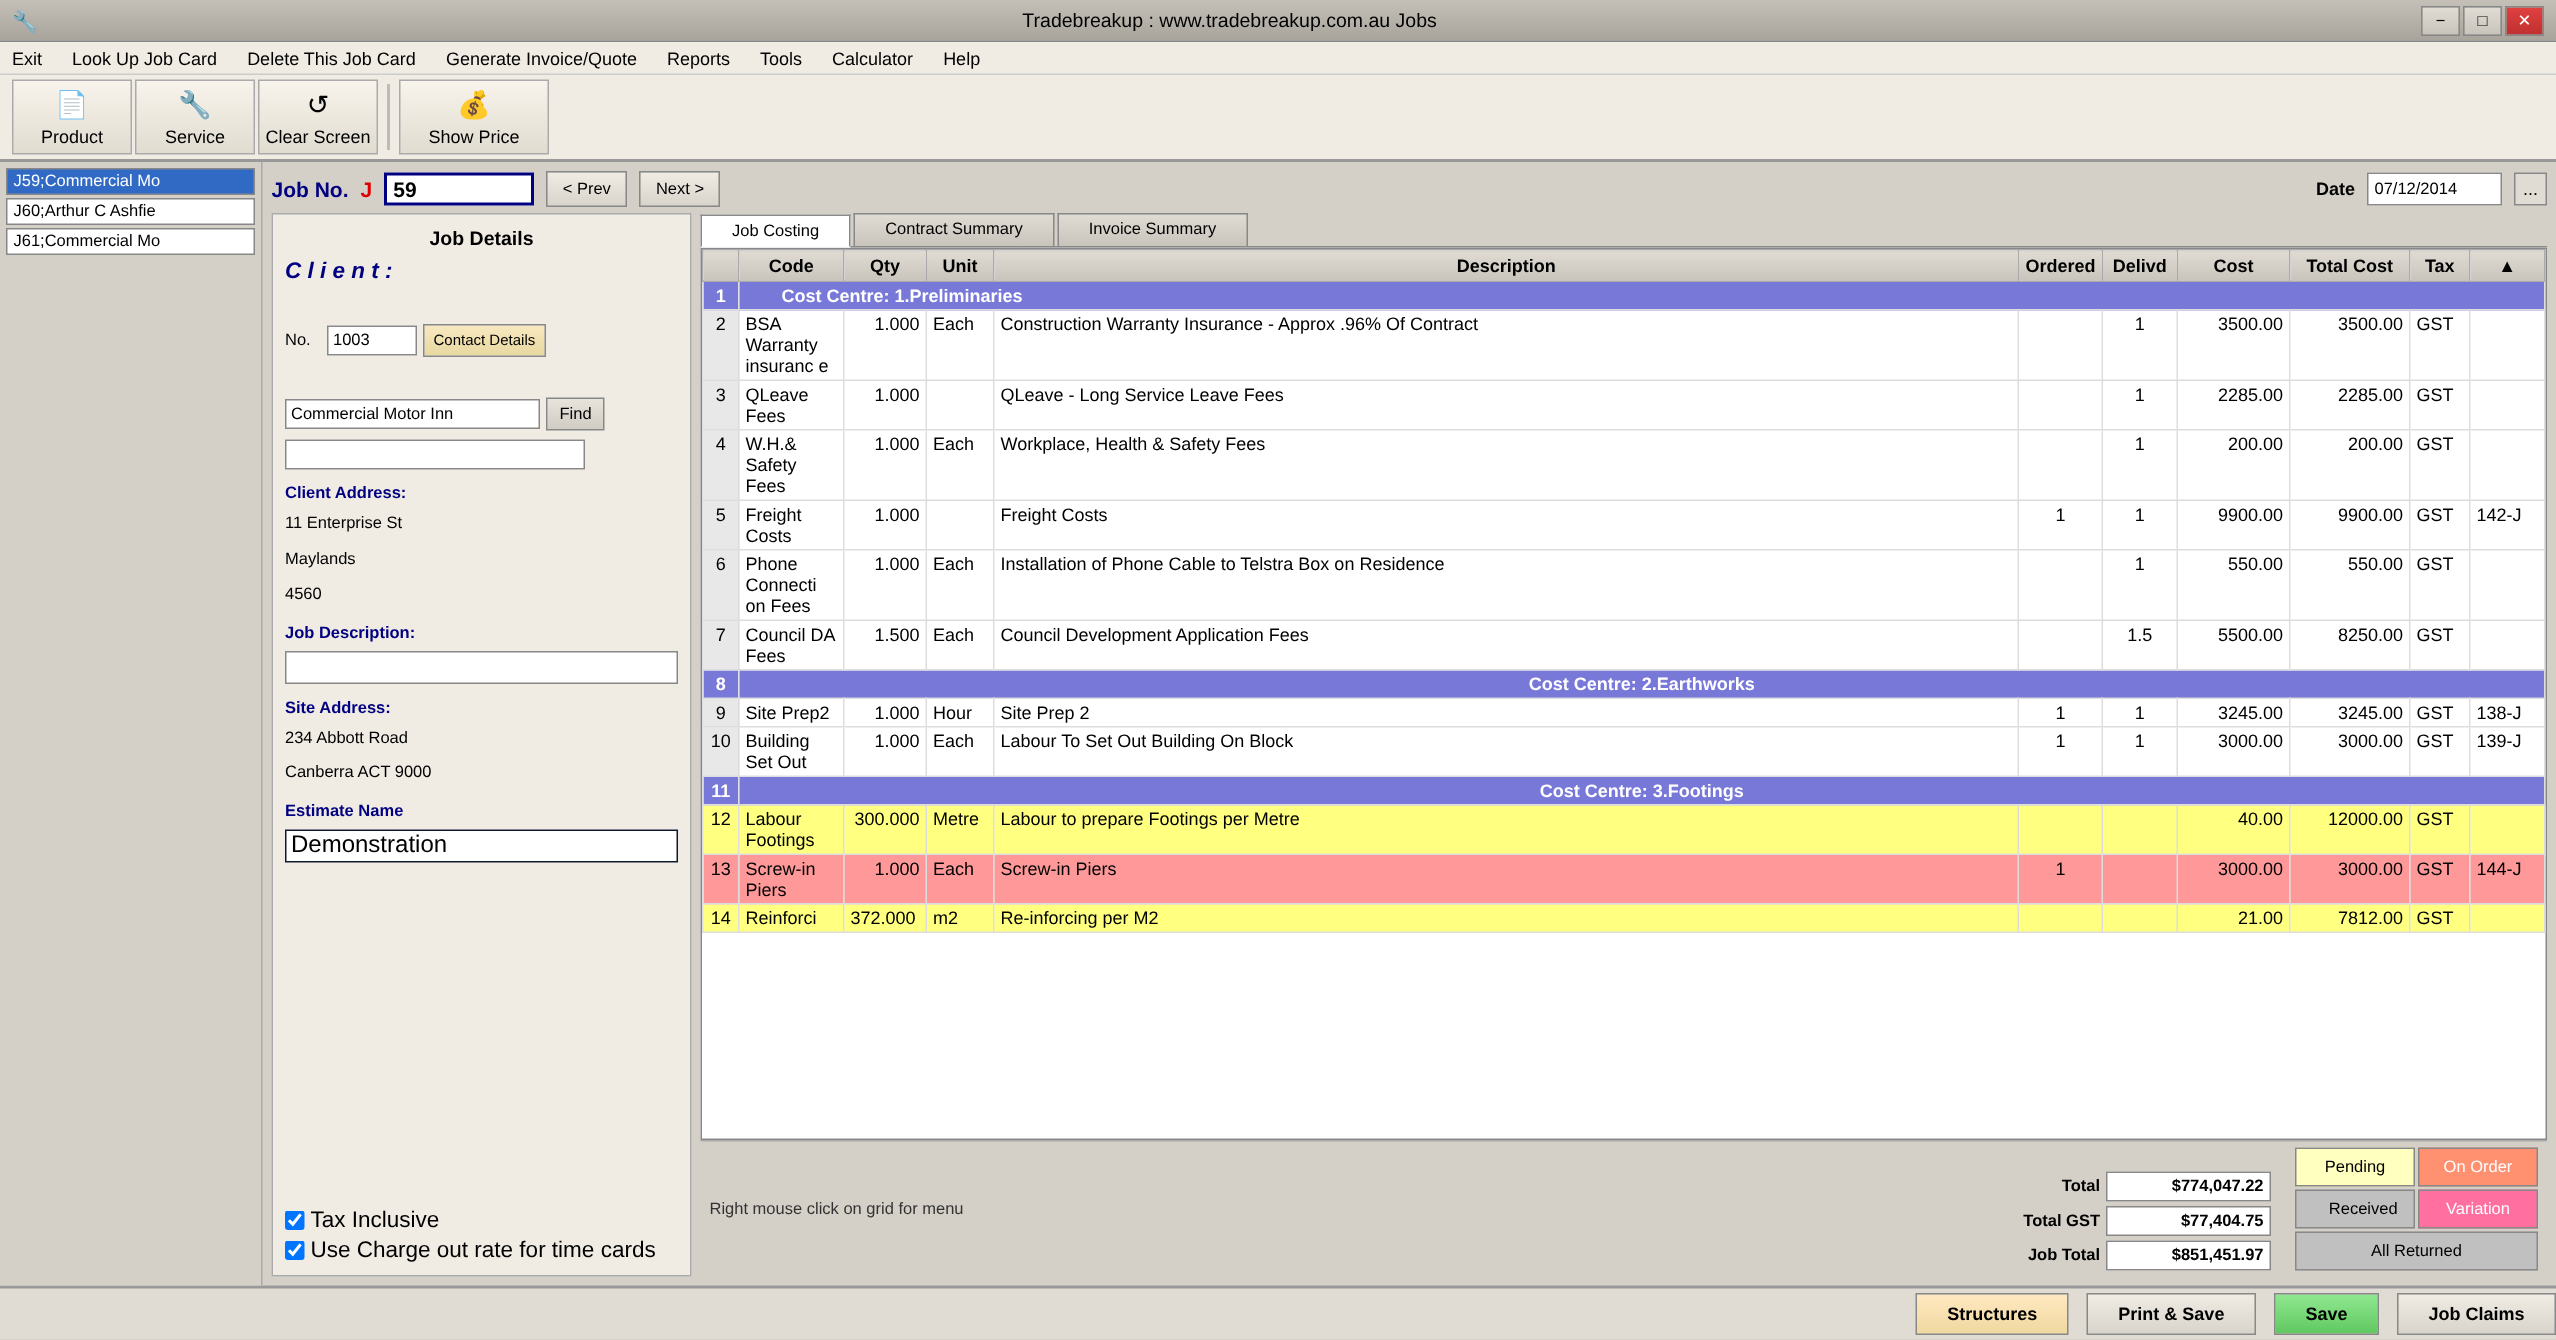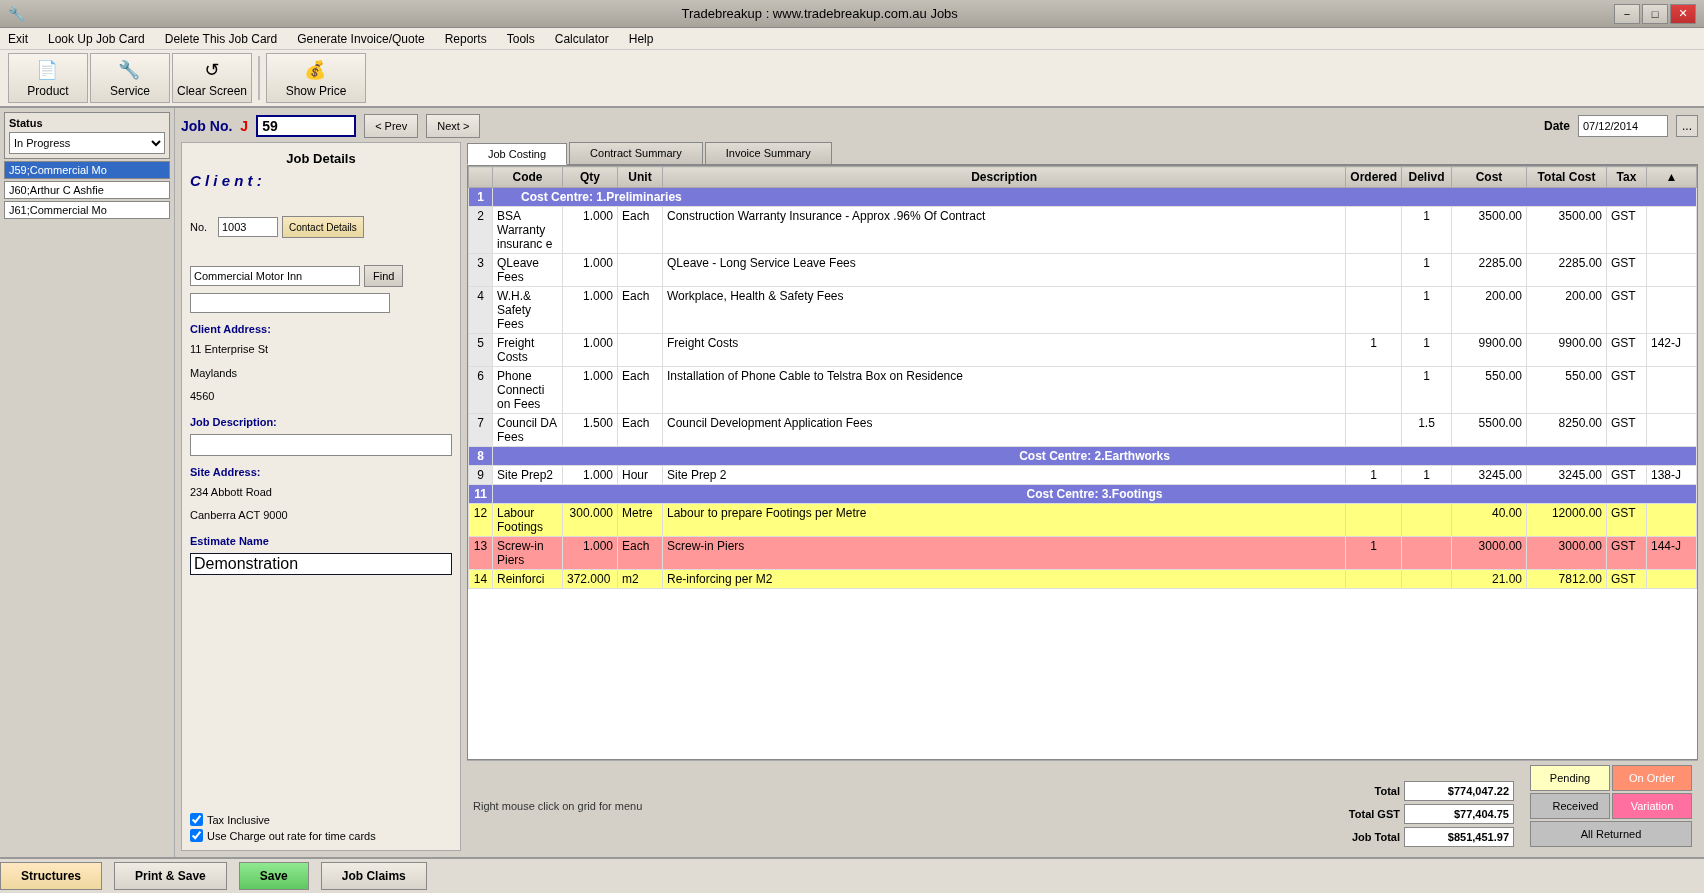--- a/index.html
+++ b/index.html
@@ -152,21 +152,21 @@
       height: 22px; padding: 0 8px;
       background: linear-gradient(to bottom, #e8e4dc, #d0ccc4);
       border: 1px solid #888; cursor: pointer; font-size: 11px;
     }
     .section-label { font-size: 11px; font-weight: bold; color: #000080; margin-top: 4px; }
     .address-text { font-size: 11px; color: #000; line-height: 1.6; }
     .job-desc-input { width: 100%; height: 22px; border: 1px solid #888; padding: 0 3px; font-size: 11px; }
     .estimate-input { width: 100%; height: 22px; border: 1px solid #0f172a; padding: 0 3px; font-size: 16px; }
 
     .checkbox-row { display: flex; align-items: center; gap: 4px; }
-    .checkbox-label { font-size: 11px; }
+    .checkbox-label { font-size: 15px; }
 
     
     .tab-area { flex: 1; display: flex; flex-direction: column; }
     .tabs {
       display: flex;
       gap: 2px;
       border-bottom: 1px solid #888;
     }
     .tab {
       padding: 4px 20px;
@@ -234,21 +234,21 @@
     .btn-variation { background: #ff70a0; color: white; }
     .btn-all-returned { background: #c0c0c0; width: 162px; }
 
     
     .bottom-bar {
       height: 36px;
       background: #e0dcd4;
       border-top: 2px solid #999;
       display: flex;
       align-items: center;
-      justify-content: flex-start;
+      justify-content: flex-end;
       gap: 12px;
     }
     .bottom-btn {
       height: 28px; padding: 0 20px;
       border: 1px solid #888; cursor: pointer;
       font-size: 12px; font-weight: bold;
     }
     .btn-structures { background: linear-gradient(to bottom, #ffe8c0, #f0d8a0); }
     .btn-print-save { background: linear-gradient(to bottom, #f0ece4, #d8d4cc); }
     .btn-save { background: linear-gradient(to bottom, #90e890, #60c860); }
@@ -294,28 +294,20 @@
   <div class="toolbar-separator"></div>
   <button class="tool-btn" style="width:100px;">
     <span class="tool-icon">💰</span>
     <span>Show Price</span>
   </button>
 </div>
 
 <div class="main-area">
 
   <div class="left-panel">
-    <div class="status-group">
-      <div class="status-label">Status</div>
-      <select class="status-select">
-        <option>In Progress</option>
-        <option>Completed</option>
-        <option>On Hold</option>
-      </select>
-    </div>
     <div class="job-list-item selected">J59;Commercial Mo</div>
     <div class="job-list-item">J60;Arthur C Ashfie</div>
     <div class="job-list-item">J61;Commercial Mo</div>
   </div>
 
   <div class="content-panel">
 
     <div class="job-header">
       <span class="job-no-label">Job No.</span>
       <span class="job-no-prefix">J</span>
@@ -490,20 +482,33 @@
         <td>Site Prep2</td>
         <td style="text-align:right;">1.000</td>
         <td>Hour</td>
         <td>Site Prep 2</td>
         <td style="text-align:center;">1</td>
         <td style="text-align:center;">1</td>
         <td style="text-align:right;">3245.00</td>
         <td style="text-align:right;">3245.00</td>
         <td>GST</td>
         <td>138-J</td>
+      </tr>
+                <tr>
+        <td class="row-num">10</td>
+        <td>Building Set Out</td>
+        <td style="text-align:right;">1.000</td>
+        <td>Each</td>
+        <td>Labour To Set Out Building On Block</td>
+        <td style="text-align:center;">1</td>
+        <td style="text-align:center;">1</td>
+        <td style="text-align:right;">3000.00</td>
+        <td style="text-align:right;">3000.00</td>
+        <td>GST</td>
+        <td>139-J</td>
       </tr>
                 <tr class="cost-centre-row">
         <td class="row-num">11</td>
         <td colspan="10" style="text-align:center; font-weight:bold;">Cost Centre:  3.Footings</td>
       </tr>
                 <tr class="yellow-row">
         <td class="row-num">12</td>
         <td>Labour Footings</td>
         <td style="text-align:right;">300.000</td>
         <td>Metre</td>

